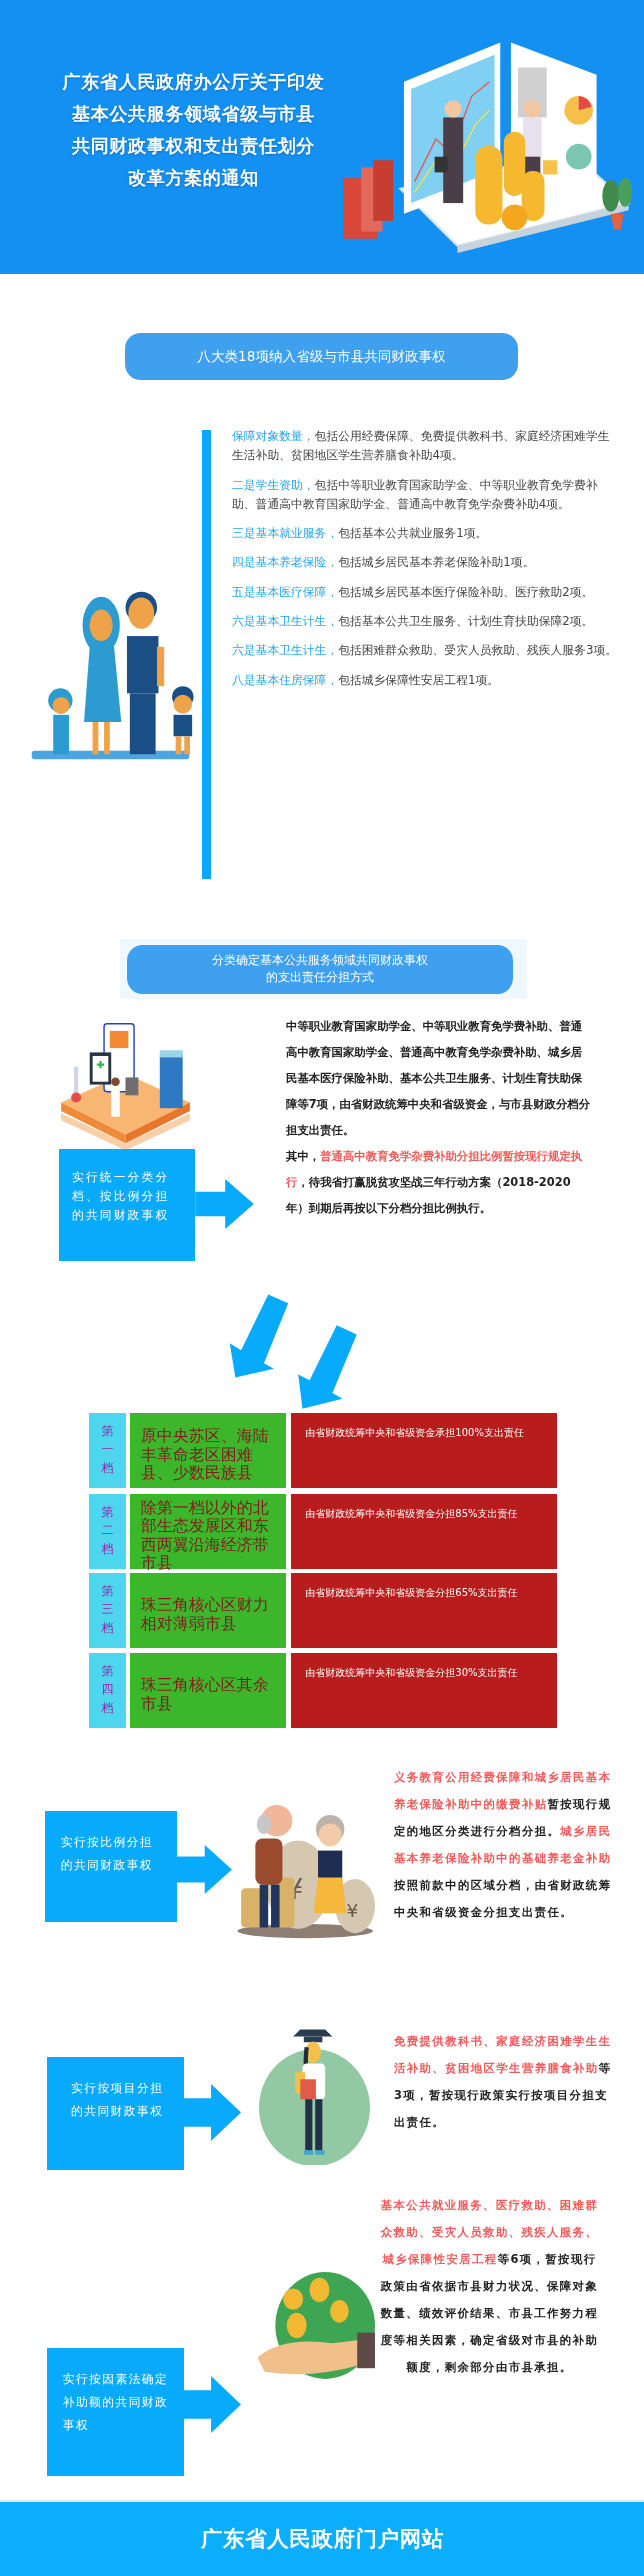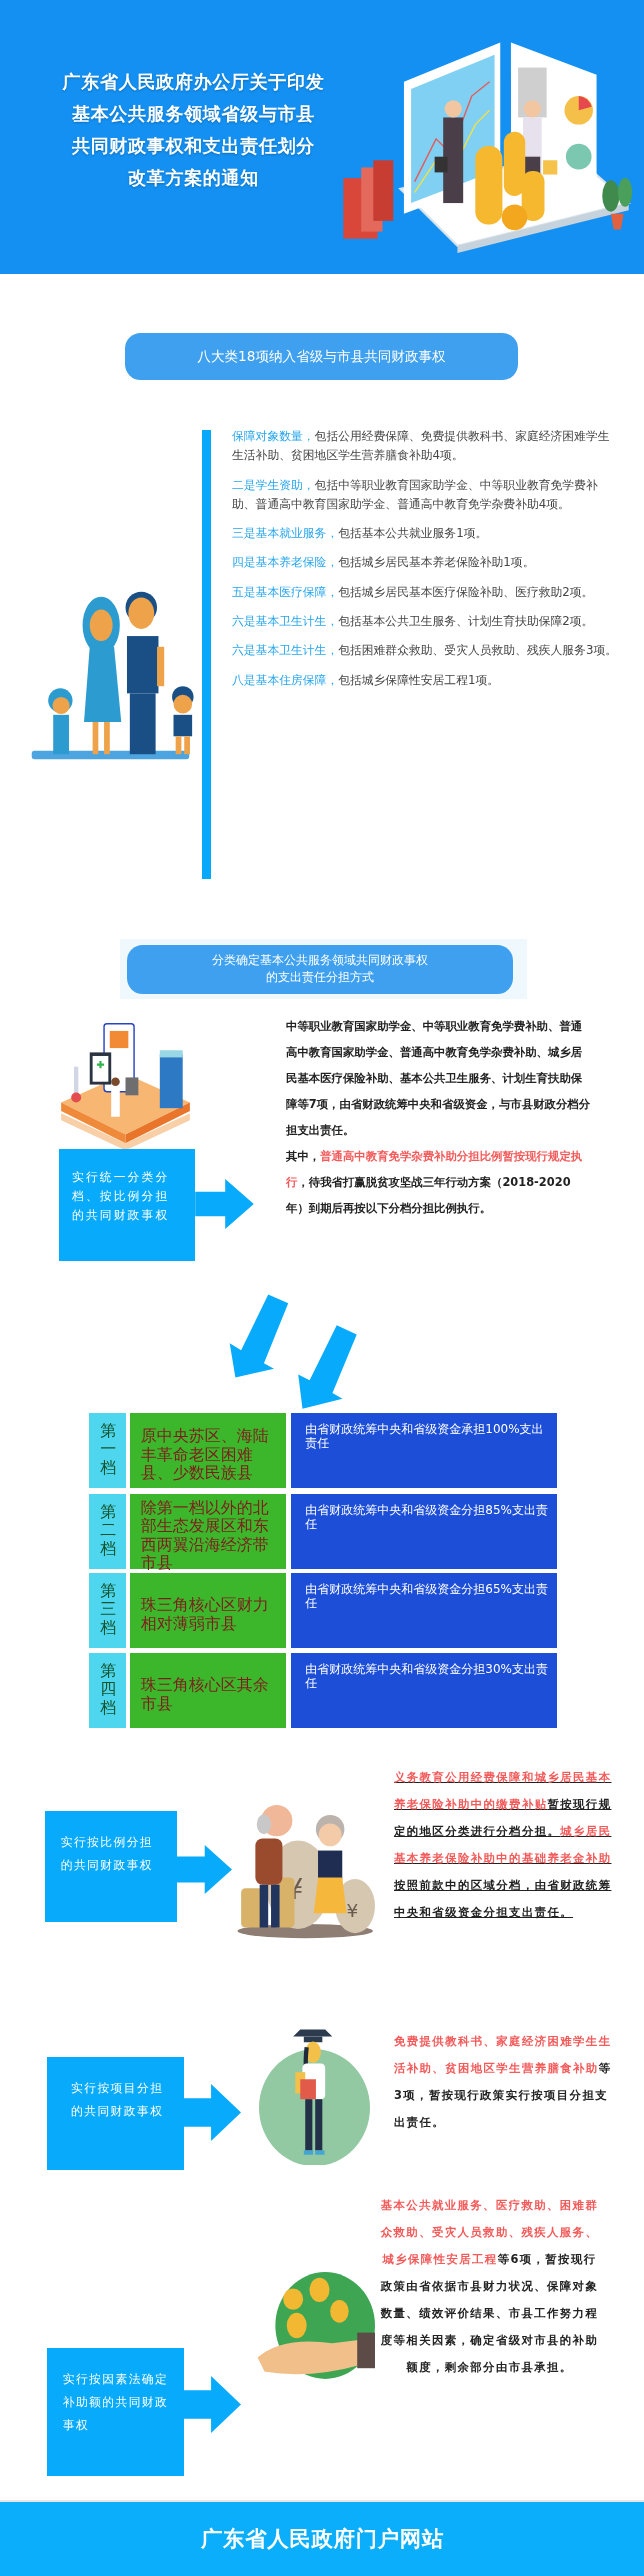--- a/index.html
+++ b/index.html
@@ -30,23 +30,23 @@
   .blue-box { background: #08aafc; color: #fff; }
   .box-1 { left: 59px; top: 1149px; width: 136px; height: 112px; padding: 18.6px 13px; font-size: 11.8px; line-height: 19.3px; letter-spacing: 2.1px; }
   .arrow { }
   .block1-text { left: 286px; top: 1013px; width: 307px; font-size: 11.4px; line-height: 26px; color: #222; font-weight: bold; }
   .red { color: #f35a5a; }
 
   .diag-arrows { left: 214px; top: 1286px; width: 157px; height: 125px; }
 
   
   .tier { position: absolute; left: 89px; width: 468px; height: 75px; }
-  .tier .c1 { position: absolute; left: 0; top: 0; width: 37px; height: 75px; background: #4dd6ee; color: #14532d; font-size: 16px; line-height: 18.6px; text-align: center; padding-top: 8.6px; }
+  .tier .c1 { position: absolute; left: 0; top: 0; width: 37px; height: 75px; background: #4dd6ee; color: #a21caf; font-size: 12px; line-height: 18.6px; text-align: center; padding-top: 8.6px; }
   .tier .c2 { position: absolute; left: 41px; top: 0; width: 156px; height: 75px; background: #3cb72c; color: #7f1d1d; font-size: 16px; line-height: 18.6px; padding: 8.6px 5.7px 0 10.7px; display: flex; align-items: center; }
-  .tier .c3 { position: absolute; left: 202px; top: 0; width: 266px; height: 75px; background: #1d4ed8; color: #fff; font-size: 12px; line-height: 14px; padding: 8.6px 8.6px 0 14.3px; }
+  .tier .c3 { position: absolute; left: 202px; top: 0; width: 266px; height: 75px; background: #b91c1c; color: #fff; font-size: 10px; line-height: 22px; padding: 8.6px 8.6px 0 14.3px; }
 
   
   .box-side { font-size: 11.8px; line-height: 23px; padding: 20px 15.7px; letter-spacing: 1.4px; }
   .side-text { font-size: 11.4px; line-height: 27px; color: #222; font-weight: bold; letter-spacing: 1.4px; }
 
   .footer { left: 0; top: 2500px; width: 645px; height: 76px; background: #0aaefb; border-top: 2.1px solid #e5e5e5; }
   .footer-title { width: 100%; text-align: center; color: #fff; font-weight: bold; font-size: 21.4px; line-height: 74px; letter-spacing: 0.7px; }
 </style>
 </head>
 <body>
@@ -218,21 +218,21 @@
   <circle cx="60" cy="30" r="22" fill="#f0b898"></circle>
   <ellipse cx="42" cy="35" rx="10" ry="14" fill="#c8c8c8"></ellipse>
   <rect x="30" y="55" width="38" height="65" rx="10" fill="#9a4a2d"></rect>
   <rect x="36" y="120" width="12" height="60" fill="#22355e"></rect>
   <rect x="52" y="120" width="12" height="60" fill="#22355e"></rect>
   <circle cx="135" cy="42" r="20" fill="#bdb3ad"></circle>
   <circle cx="135" cy="50" r="16" fill="#f3cba8"></circle>
   <rect x="118" y="72" width="34" height="40" fill="#1f2d53"></rect>
   <polygon points="118,110 152,110 158,160 112,160" fill="#f5b83d"></polygon>
 </svg>
-<div class="abs side-text" style="left:394px; top:1764px; width:223px;text-decoration:underline;">
+<div class="abs side-text" style="left:394px; top:1764px; width:223px;">
   <span class="red">义务教育公用经费保障和城乡居民基本养老保险补助中的缴费补贴</span><span>暂按现行规定的地区分类进行分档分担。</span><span class="red">城乡居民基本养老保险补助中的基础养老金补助</span><span>按照前款中的区域分档，由省财政统筹中央和省级资金分担支出责任。</span>
 </div>
 
 <div class="abs blue-box box-side" style="left:47px; top:2057px; width:137px; height:113px;padding-left:24px;">实行按项目分担的共同财政事权</div>
 <svg class="abs arrow" style="left:184px; top:2084px; width:57px; height:57px;" viewBox="0 0 80 80">
   <polygon points="0,20 38,20 38,0 80,40 38,80 38,60 0,60" fill="#08aafc"></polygon>
 </svg>
 <svg class="abs" style="left:254px; top:2022px; width:121px; height:143px;" viewBox="0 0 170 200">
   <ellipse cx="85" cy="120" rx="78" ry="82" fill="#92c9a2"></ellipse>
   <polygon points="65,10 100,10 110,20 55,20" fill="#2d3b4f"></polygon>

